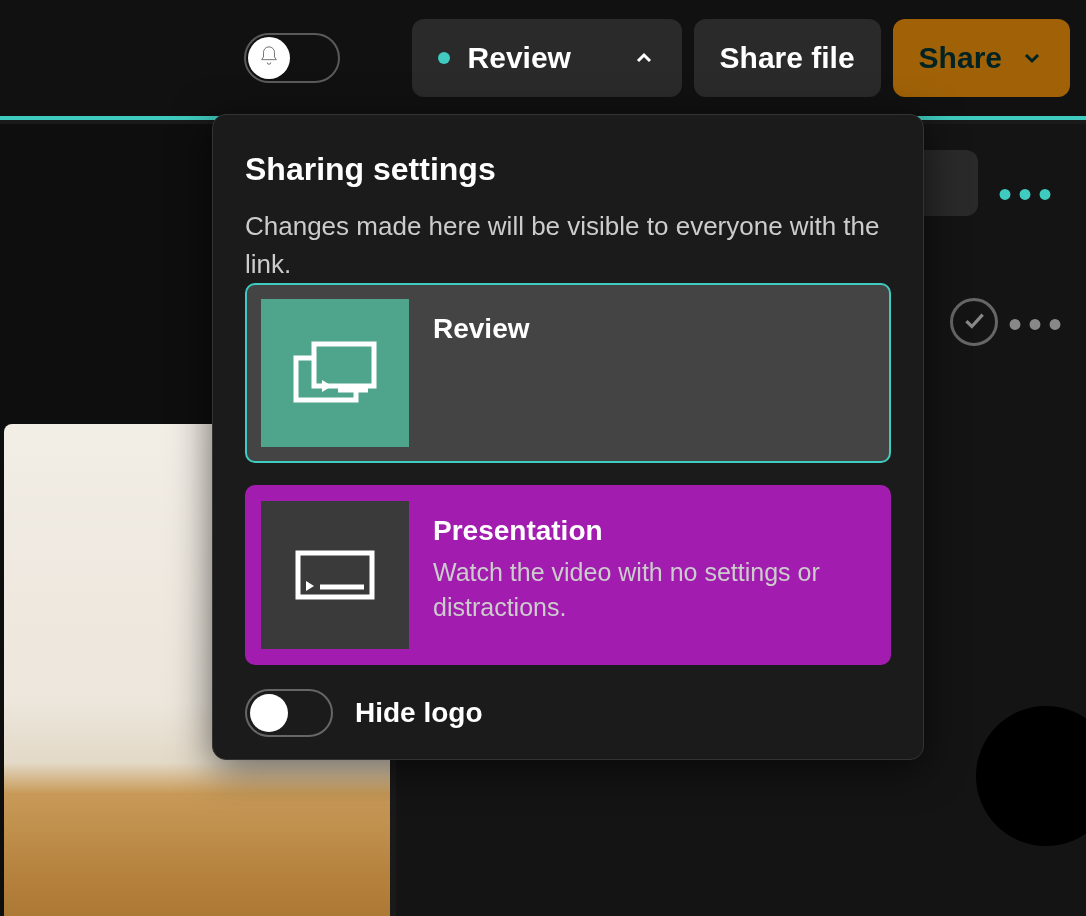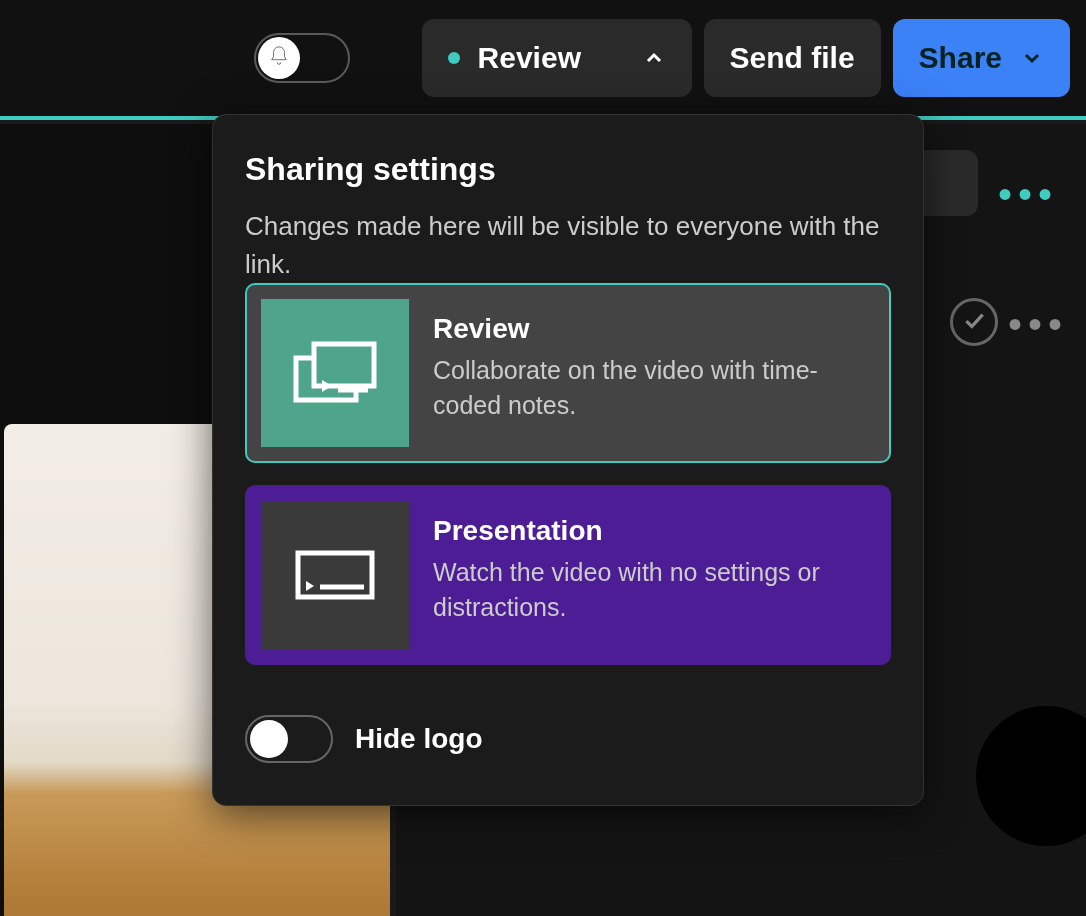--- a/index.html
+++ b/index.html
@@ -64,21 +64,21 @@
   .btn .dot {
     width: 12px; height: 12px;
     border-radius: 50%;
     background: #3fcbbf;
   }
   .btn.review { min-width: 270px; justify-content: flex-start; }
   .btn.review .chev {
     margin-left: auto;
   }
   .btn.share {
-    background: #3b82f6;
+    background: #a16207;
     color: #022;
   }
   .chev { display:inline-flex; }
   .chev svg { width:24px; height:24px; stroke:#fff; stroke-width:3; fill:none; }
   .btn.share .chev svg { stroke:#022; }
 
   
   .bg-left {
     position: absolute;
     top: 124px;
@@ -169,39 +169,39 @@
 
   
   .popup {
     position:absolute;
     top:114px;
     left:212px;
     width:712px;
     background:#1b1b1b;
     border:1px solid #333;
     border-radius:14px;
-    padding: 36px 32px 42px;
+    padding: 36px 32px 22px;
     box-shadow: 0 8px 40px rgba(0,0,0,.6);
   }
   .popup h2 {
     font-size:32px;
     font-weight:700;
     margin-bottom: 20px;
   }
   .popup p.desc {
     font-size:26px;
     color:#ccc;
     line-height:1.45;
   }
   .option {
     display:flex;
     gap:24px;
     padding:14px;
     border-radius:10px;
-    background:#4c1d95;
+    background:#a21caf;
     border:2px solid transparent;
     margin-bottom: 22px;
     cursor:pointer;
   }
   .option.selected {
     background:#444;
     border:2px solid #3fcbbf;
   }
   .option .iconbox {
     width:148px;
@@ -224,21 +224,21 @@
   .option .txt p {
     font-size:25px;
     color:#ccc;
     line-height:1.4;
   }
 
   .hide-logo-row {
     display:flex;
     align-items:center;
     gap:22px;
-    margin-top: 50px;
+    margin-top: 24px;
   }
   .small-toggle {
     width:88px; height:48px;
     border:2px solid #666;
     border-radius:24px;
     position:relative;
     cursor:pointer;
   }
   .small-toggle .knob {
     position:absolute;
@@ -271,21 +271,21 @@
     <span class="dot"></span>
     <span>Review</span>
     <span class="chev">
       <svg viewBox="0 0 24 24">
           <polyline points="6 15 12 9 18 15"></polyline>
         </svg>
     </span>
   </button>
 
   <button class="btn">
-    <span>Send file</span>
+    <span>Share file</span>
   </button>
 
   <button class="btn share">
     <span>Share</span>
     <span class="chev">
       <svg viewBox="0 0 24 24">
           <polyline points="6 9 12 15 18 9"></polyline>
         </svg>
     </span>
   </button>
@@ -316,21 +316,20 @@
     <div class="iconbox">
       <svg width="90" height="70" viewBox="0 0 90 70" fill="none" stroke="#fff" stroke-width="5">
         <rect x="6" y="20" width="60" height="42"></rect>
         <rect x="24" y="6" width="60" height="42" fill="#4fa58b"></rect>
         <polygon points="32,42 32,54 42,48" fill="#fff" stroke="none"></polygon>
         <line x1="48" y1="52" x2="78" y2="52"></line>
       </svg>
     </div>
     <div class="txt">
       <h3>Review</h3>
-      <p>Collaborate on the video with time-coded notes.</p>
     </div>
   </div>
 
   <div class="option">
     <div class="iconbox">
       <svg width="90" height="60" viewBox="0 0 90 60" fill="none" stroke="#fff" stroke-width="5">
         <rect x="8" y="8" width="74" height="44"></rect>
         <polygon points="16,36 16,46 24,41" fill="#fff" stroke="none"></polygon>
         <line x1="30" y1="42" x2="74" y2="42"></line>
       </svg>

